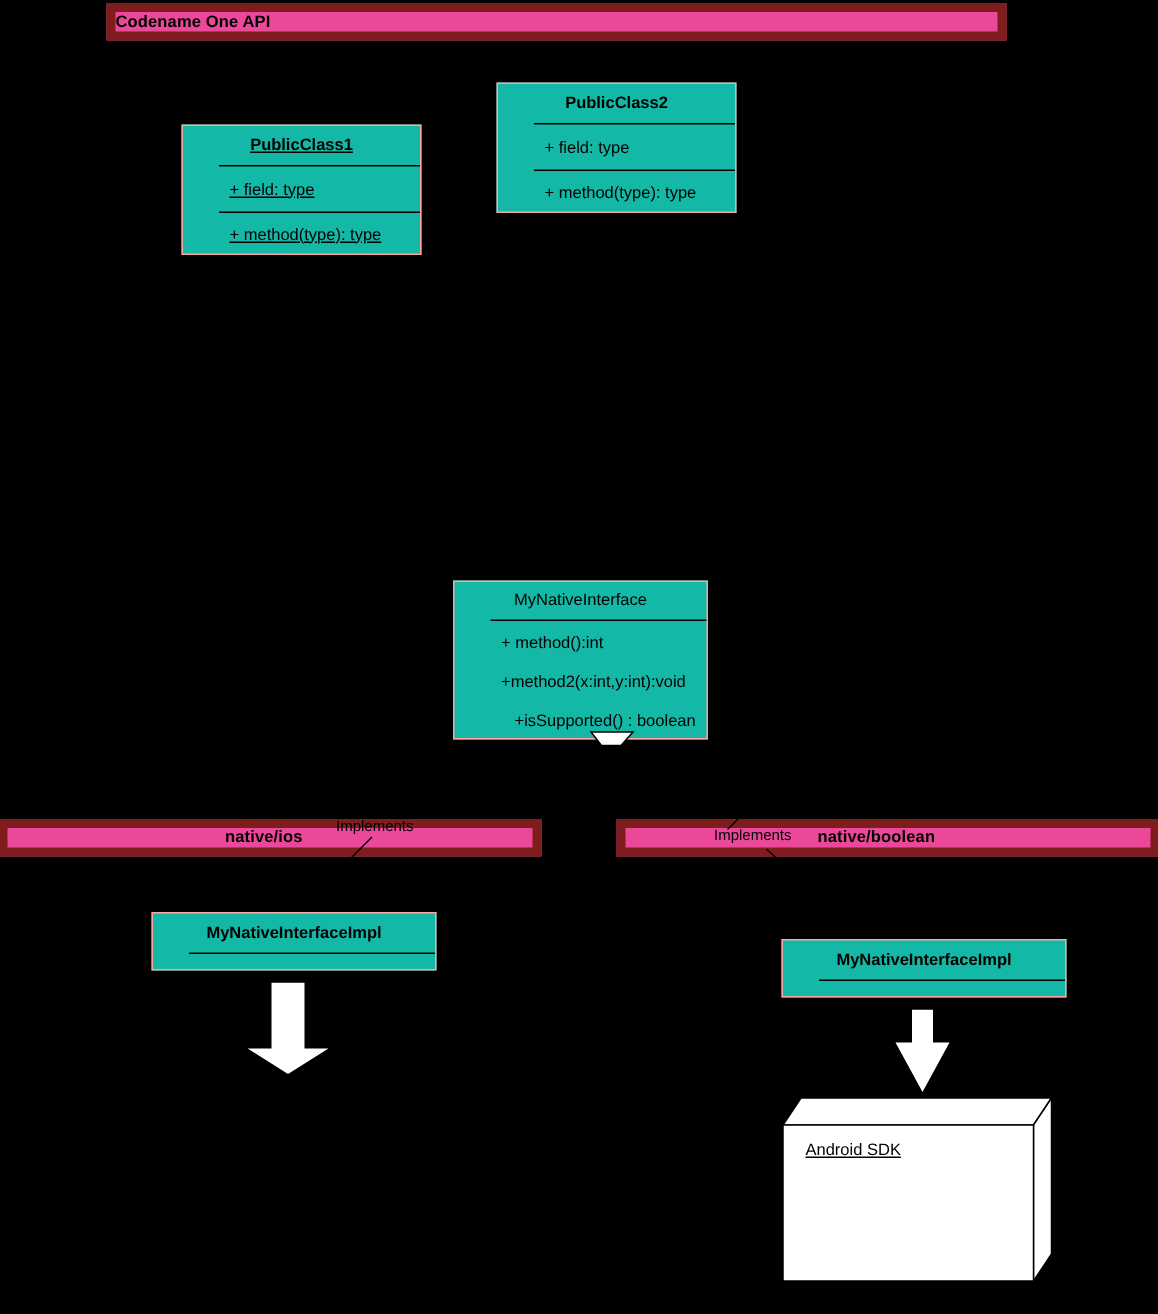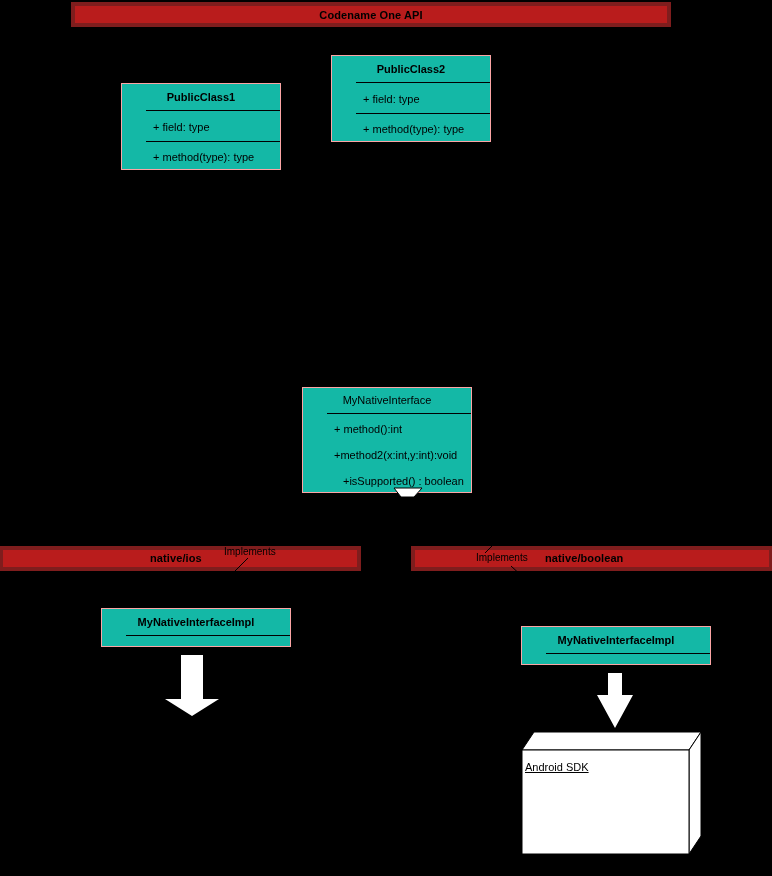--- a/index.html
+++ b/index.html
@@ -13,26 +13,25 @@
     height: 876px;
     background: #000000;
     overflow: hidden;
     font-family: "Liberation Sans", sans-serif;
     -webkit-font-smoothing: antialiased;
   }
 
   
   .band {
     position: absolute;
-    background: #b91c1c;
-    border: 4px solid #7f1d1d;
+    background: #ec4899;
+    border: 6px solid #7f1d1d;
     box-sizing: border-box;
     display: flex;
     align-items: center;
-    justify-content: center;
   }
   .band-label {
     font-size: 11px;
     font-weight: bold;
     color: #000000;
     letter-spacing: 0.1px;
     white-space: nowrap;
   }
 
   .umlbox {
@@ -105,21 +104,21 @@
 </style>
 </head>
 <body>
 
 <div id="canvas">
 
   <div class="band" style="left:71px; top:2px; width:600px; height:25px;">
     <span class="band-label">Codename One API</span>
   </div>
 
-  <div class="umlbox" style="left:121px; top:83px; width:160px; height:87px;">
+  <div class="umlbox" style="left:121px; top:83px; width:160px; height:87px;text-decoration:underline;">
     <div class="uml-title" style="height:26px; line-height:26px;">PublicClass1</div>
     <div class="uml-compartment uml-sep" style="height:31px;">
       <div class="uml-row" style="height:31px;">+ field: type</div>
     </div>
     <div class="uml-compartment uml-sep" style="height:29px;">
       <div class="uml-row" style="height:29px;">+ method(type): type</div>
     </div>
   </div>
 
   <div class="umlbox" style="left:331px; top:55px; width:160px; height:87px;">
@@ -194,16 +193,16 @@
       <polygon points="13,0 27,0 27,22 38,22 20,55 2,22 13,22" fill="#ffffff" stroke="#000000" stroke-width="0"></polygon>
     </svg>
   </div>
 
   <div class="node3d" style="left:521px; top:731px; width:182px; height:125px;">
     <svg width="182" height="125" viewBox="0 0 182 125">
       <polygon points="1,19 13,1 180,1 168,19" fill="#ffffff" stroke="#000000" stroke-width="1"></polygon>
       <polygon points="168,19 180,1 180,105 168,123" fill="#ffffff" stroke="#000000" stroke-width="1"></polygon>
       <rect x="1" y="19" width="167" height="104" fill="#ffffff" stroke="#000000" stroke-width="1"></rect>
     </svg>
-    <span class="node-label" style="left:4px; top:30px;text-decoration:underline;">Android SDK</span>
+    <span class="node-label" style="left:16px; top:30px;text-decoration:underline;">Android SDK</span>
   </div>
 
 </div>
 
 </body></html>

